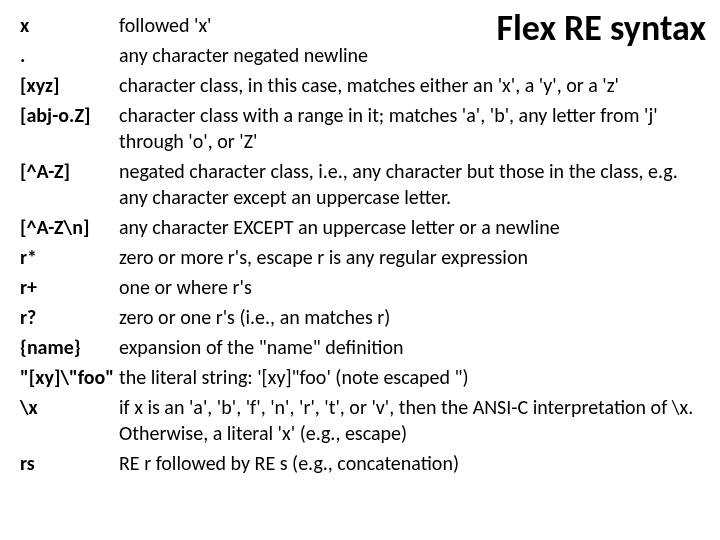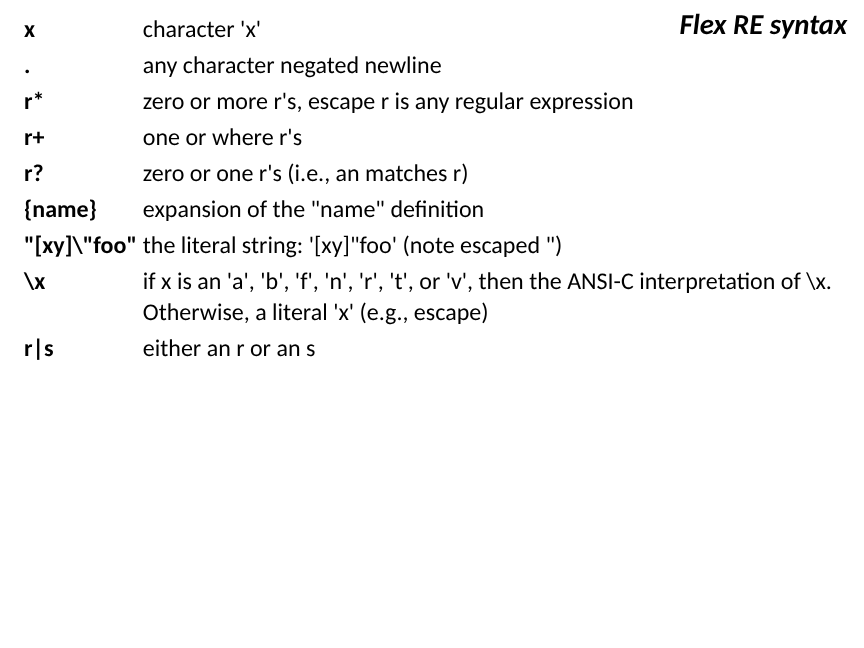--- a/index.html
+++ b/index.html
@@ -13,24 +13,23 @@
     box-sizing: border-box;
   }
   .page {
     padding: 10px 14px 10px 20px;
     position: relative;
   }
   .title {
     position: absolute;
     top: 6px;
     right: 14px;
-    font-size: 24px;
+    font-size: 36px;
     font-weight: 700;
     color: #000;
-    font-style: italic;
   }
   table.rows {
     border-collapse: collapse;
     width: 100%;
     font-size: 20px;
     color: #000;
     line-height: 1.3;
   }
   table.rows td {
     vertical-align: top;
@@ -47,25 +46,41 @@
 </style>
 </head>
 <body>
 
 <div class="page">
   <div class="title">Flex RE syntax</div>
   <table class="rows">
     <tbody id="rows-body">
         <tr>
           <td class="pat">x</td>
-          <td class="desc">character 'x'</td>
+          <td class="desc">followed 'x'</td>
         </tr>
         <tr>
           <td class="pat">.</td>
           <td class="desc">any character negated newline</td>
+        </tr>
+        <tr>
+          <td class="pat">[xyz]</td>
+          <td class="desc">character class, in this case, matches either an 'x', a 'y', or a 'z'</td>
+        </tr>
+        <tr>
+          <td class="pat">[abj-o.Z]</td>
+          <td class="desc">character class with a range in it; matches 'a', 'b', any letter from 'j' through 'o', or 'Z'</td>
+        </tr>
+        <tr>
+          <td class="pat">[^A-Z]</td>
+          <td class="desc">negated character class, i.e., any character but those in the class, e.g. any character except an uppercase letter.</td>
+        </tr>
+        <tr>
+          <td class="pat">[^A-Z\n]</td>
+          <td class="desc">any character EXCEPT an uppercase letter or a newline</td>
         </tr>
         <tr>
           <td class="pat">r*</td>
           <td class="desc">zero or more r's, escape r is any regular expression</td>
         </tr>
         <tr>
           <td class="pat">r+</td>
           <td class="desc">one or where r's</td>
         </tr>
         <tr>
@@ -78,18 +93,18 @@
         </tr>
         <tr>
           <td class="pat">"[xy]\"foo"</td>
           <td class="desc">the literal string: '[xy]"foo' (note escaped ")</td>
         </tr>
         <tr>
           <td class="pat">\x</td>
           <td class="desc">if x is an 'a', 'b', 'f', 'n', 'r', 't', or 'v',  then the ANSI-C interpretation of \x.  Otherwise, a literal 'x' (e.g., escape)</td>
         </tr>
         <tr>
-          <td class="pat">r|s</td>
-          <td class="desc">either an r or an s</td>
+          <td class="pat">rs</td>
+          <td class="desc">RE r followed by RE s (e.g., concatenation)</td>
         </tr>
       </tbody>
   </table>
 </div>
 
 </body></html>

